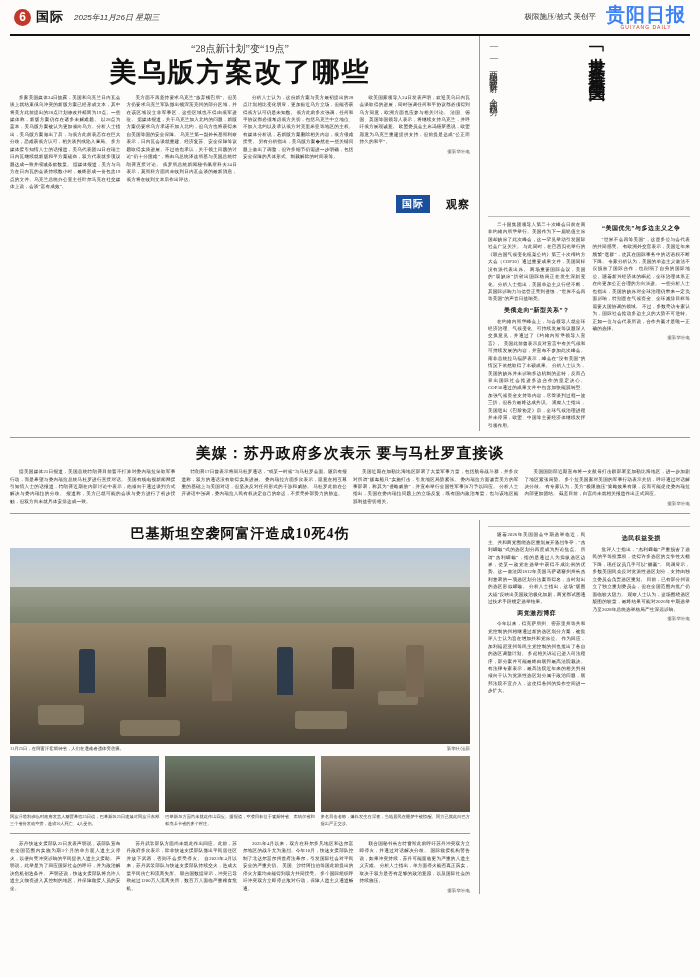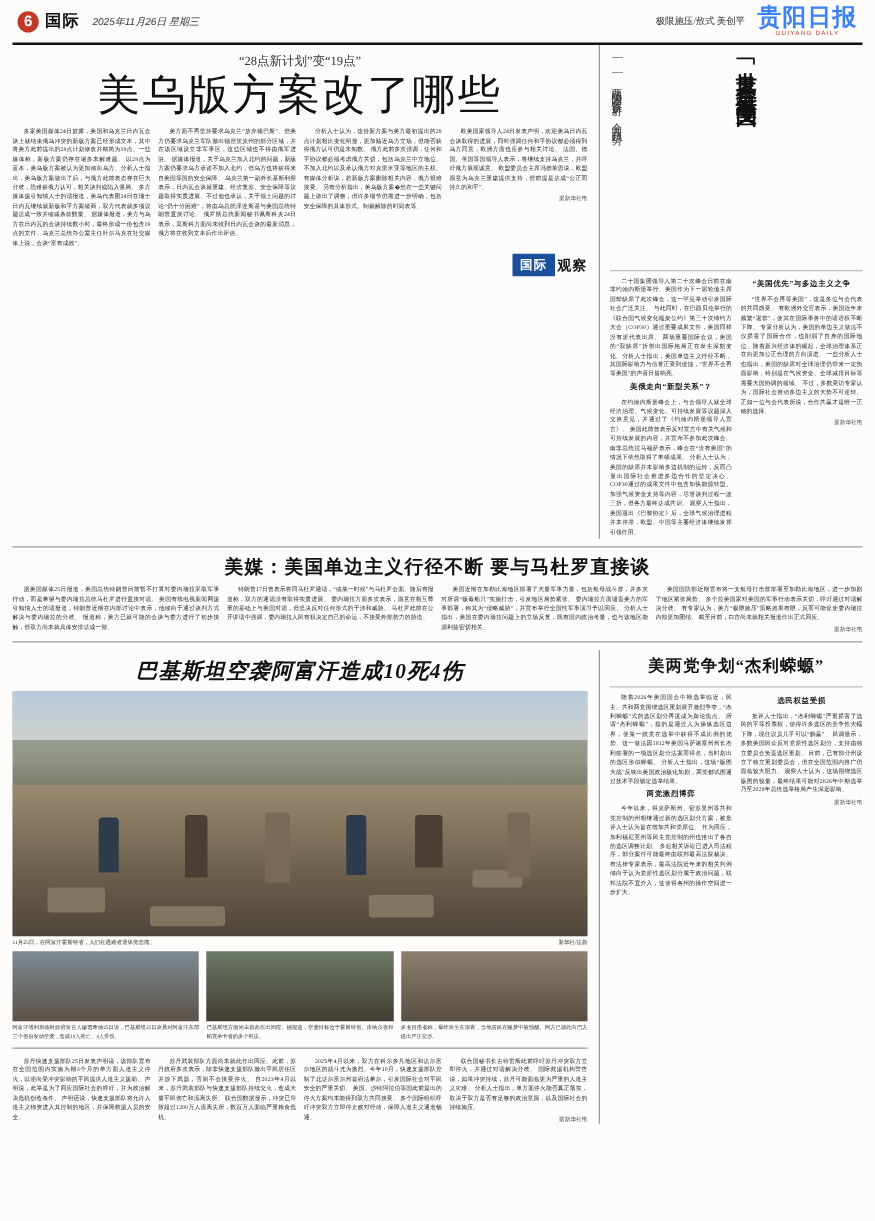--- a/index.html
+++ b/index.html
@@ -23,28 +23,28 @@
   .section-name{font-size:13px;font-weight:bold;letter-spacing:1px;margin-right:10px;}
   .mast-date{font-size:8px;color:#333;font-family:"Liberation Sans",sans-serif;font-style:italic;}
   .mast-right{margin-left:auto;display:flex;align-items:center;gap:10px;}
   .mast-editor{font-size:7.5px;color:#333;}
   .paper-logo{font-size:19px;font-weight:bold;color:#3b82f6;letter-spacing:1px;line-height:1;}
   .paper-logo-sub{font-size:5px;color:#c0392b;letter-spacing:1px;text-align:center;font-family:"Liberation Sans",sans-serif;}
 
   
   .kicker{font-size:10px;text-align:center;color:#333;margin:6px 0 2px;}
   .headline-main{
-    font-size:34px;font-weight:normal;text-align:center;letter-spacing:2px;
+    font-size:27px;font-weight:bold;text-align:center;letter-spacing:2px;
     margin:2px 0 6px;line-height:1.1;
   }
   .headline-2{
     font-size:15px;font-weight:bold;text-align:center;letter-spacing:1px;margin:5px 0 5px;
   }
   .headline-3{
-    font-size:17px;font-weight:bold;text-align:center;letter-spacing:1px;margin:5px 0 5px;font-style:italic;
+    font-size:14px;font-weight:bold;text-align:center;letter-spacing:1px;margin:5px 0 5px;
   }
   .headline-side{
     font-size:13px;font-weight:bold;text-align:center;letter-spacing:1px;line-height:1.45;margin:4px 0 6px;
   }
   .body-col{
     font-size:4.6px;line-height:1.62;text-align:justify;color:#222;
     letter-spacing:0.15px;
     font-family:"Liberation Serif",serif;
   }
   .body-col p{margin:0 0 2px;text-indent:9px;}
@@ -73,21 +73,21 @@
     font-size:8.5px;letter-spacing:2px;color:#333;height:168px;
   }
   .vert-wrap{display:flex;flex-direction:row-reverse;justify-content:center;gap:4px;margin:4px 0 8px;}
 
   
   .badge-row{display:flex;justify-content:flex-end;align-items:center;margin:3px 0 0;}
   .badge{
     background:#1b4f9c;color:#fff;font-size:10px;font-weight:bold;
     padding:2px 6px;letter-spacing:1px;font-family:"Liberation Serif",serif;
   }
-  .badge-after{font-size:11px;font-weight:bold;margin-left:2px;letter-spacing:1px;}
+  .badge-after{font-size:11px;font-weight:bold;margin-left:16px;letter-spacing:1px;}
 
   
   .photo{
     position:relative;width:100%;height:196px;overflow:hidden;
     background:linear-gradient(#9fb4c6,#b9bdb4 28%,#a99b83 46%,#8d7c66 70%,#6f6352);
   }
   .photo .sky{position:absolute;left:0;top:0;width:100%;height:30%;
     background:linear-gradient(#b9cada,#d7d3c4);}
   .photo .hill{position:absolute;left:0;top:20%;width:100%;height:22%;
     background:linear-gradient(#8e9484,#6f7560);opacity:.85;}
@@ -212,21 +212,21 @@
 不过，多数受访专家认为，国际社会推动多边主义的大势不可逆转。正如一位与会代表所说，合作共赢才是唯一正确的选择。</p>
           <div class="byline">据新华社电</div>
         </div>
       </div>
     </div>
   </div>
 
   <div class="rule"></div>
 
   <div>
-    <div class="headline-2">美媒：美国单边主义行径不断 要与马杜罗直接谈</div>
+    <div class="headline-2">美媒：苏丹政府多次表示 要与马杜罗直接谈</div>
     <div class="cols4">
       <div class="body-col">
         <p>据美国媒体25日报道，美国总统特朗普目前暂不打算对委内瑞拉采取军事行动，而是希望与委内瑞拉总统马杜罗进行直接对话。
 
 美国有线电视新闻网援引知情人士的话报道，特朗普近期在内部讨论中表示，他倾向于通过谈判方式解决与委内瑞拉的分歧。
 
 报道称，美方已就可能的会谈与委方进行了初步接触，但双方尚未就具体安排达成一致。</p>
       </div>
       <div class="body-col">
         <p>特朗普17日曾表示将同马杜罗通话，“或某一时候”与马杜罗会面。随后有报道称，双方的通话没有取得实质进展。
@@ -329,21 +329,20 @@
 
 分析人士指出，单方面停火能否真正落实，取决于双方是否有足够的政治意愿，以及国际社会的持续施压。</p>
             <div class="byline">据新华社电</div>
           </div>
         </div>
       </div>
     </div>
 
     <div class="right-zone">
       <div class="headline-side">
-        <div>美两党争划“杰利蝾螈”</div>
       </div>
       <div class="rule-thin"></div>
       <div class="cols2">
         <div class="body-col">
           <p>随着2026年美国国会中期选举临近，民主、共和两党围绕选区重划展开激烈争夺，“杰利蝾螈”式的选区划分再度成为舆论焦点。
 
 所谓“杰利蝾螈”，指的是通过人为操纵选区边界，使某一政党在选举中获得不成比例的优势。这一做法因1812年美国马萨诸塞州州长杰利签署的一项选区划分法案而得名，当时划出的选区形似蝾螈。
 
 分析人士指出，这场“版图大战”反映出美国政治极化加剧，两党都试图通过技术手段锁定选举结果。</p>
           <div class="subhead">两党激烈博弈</div>

